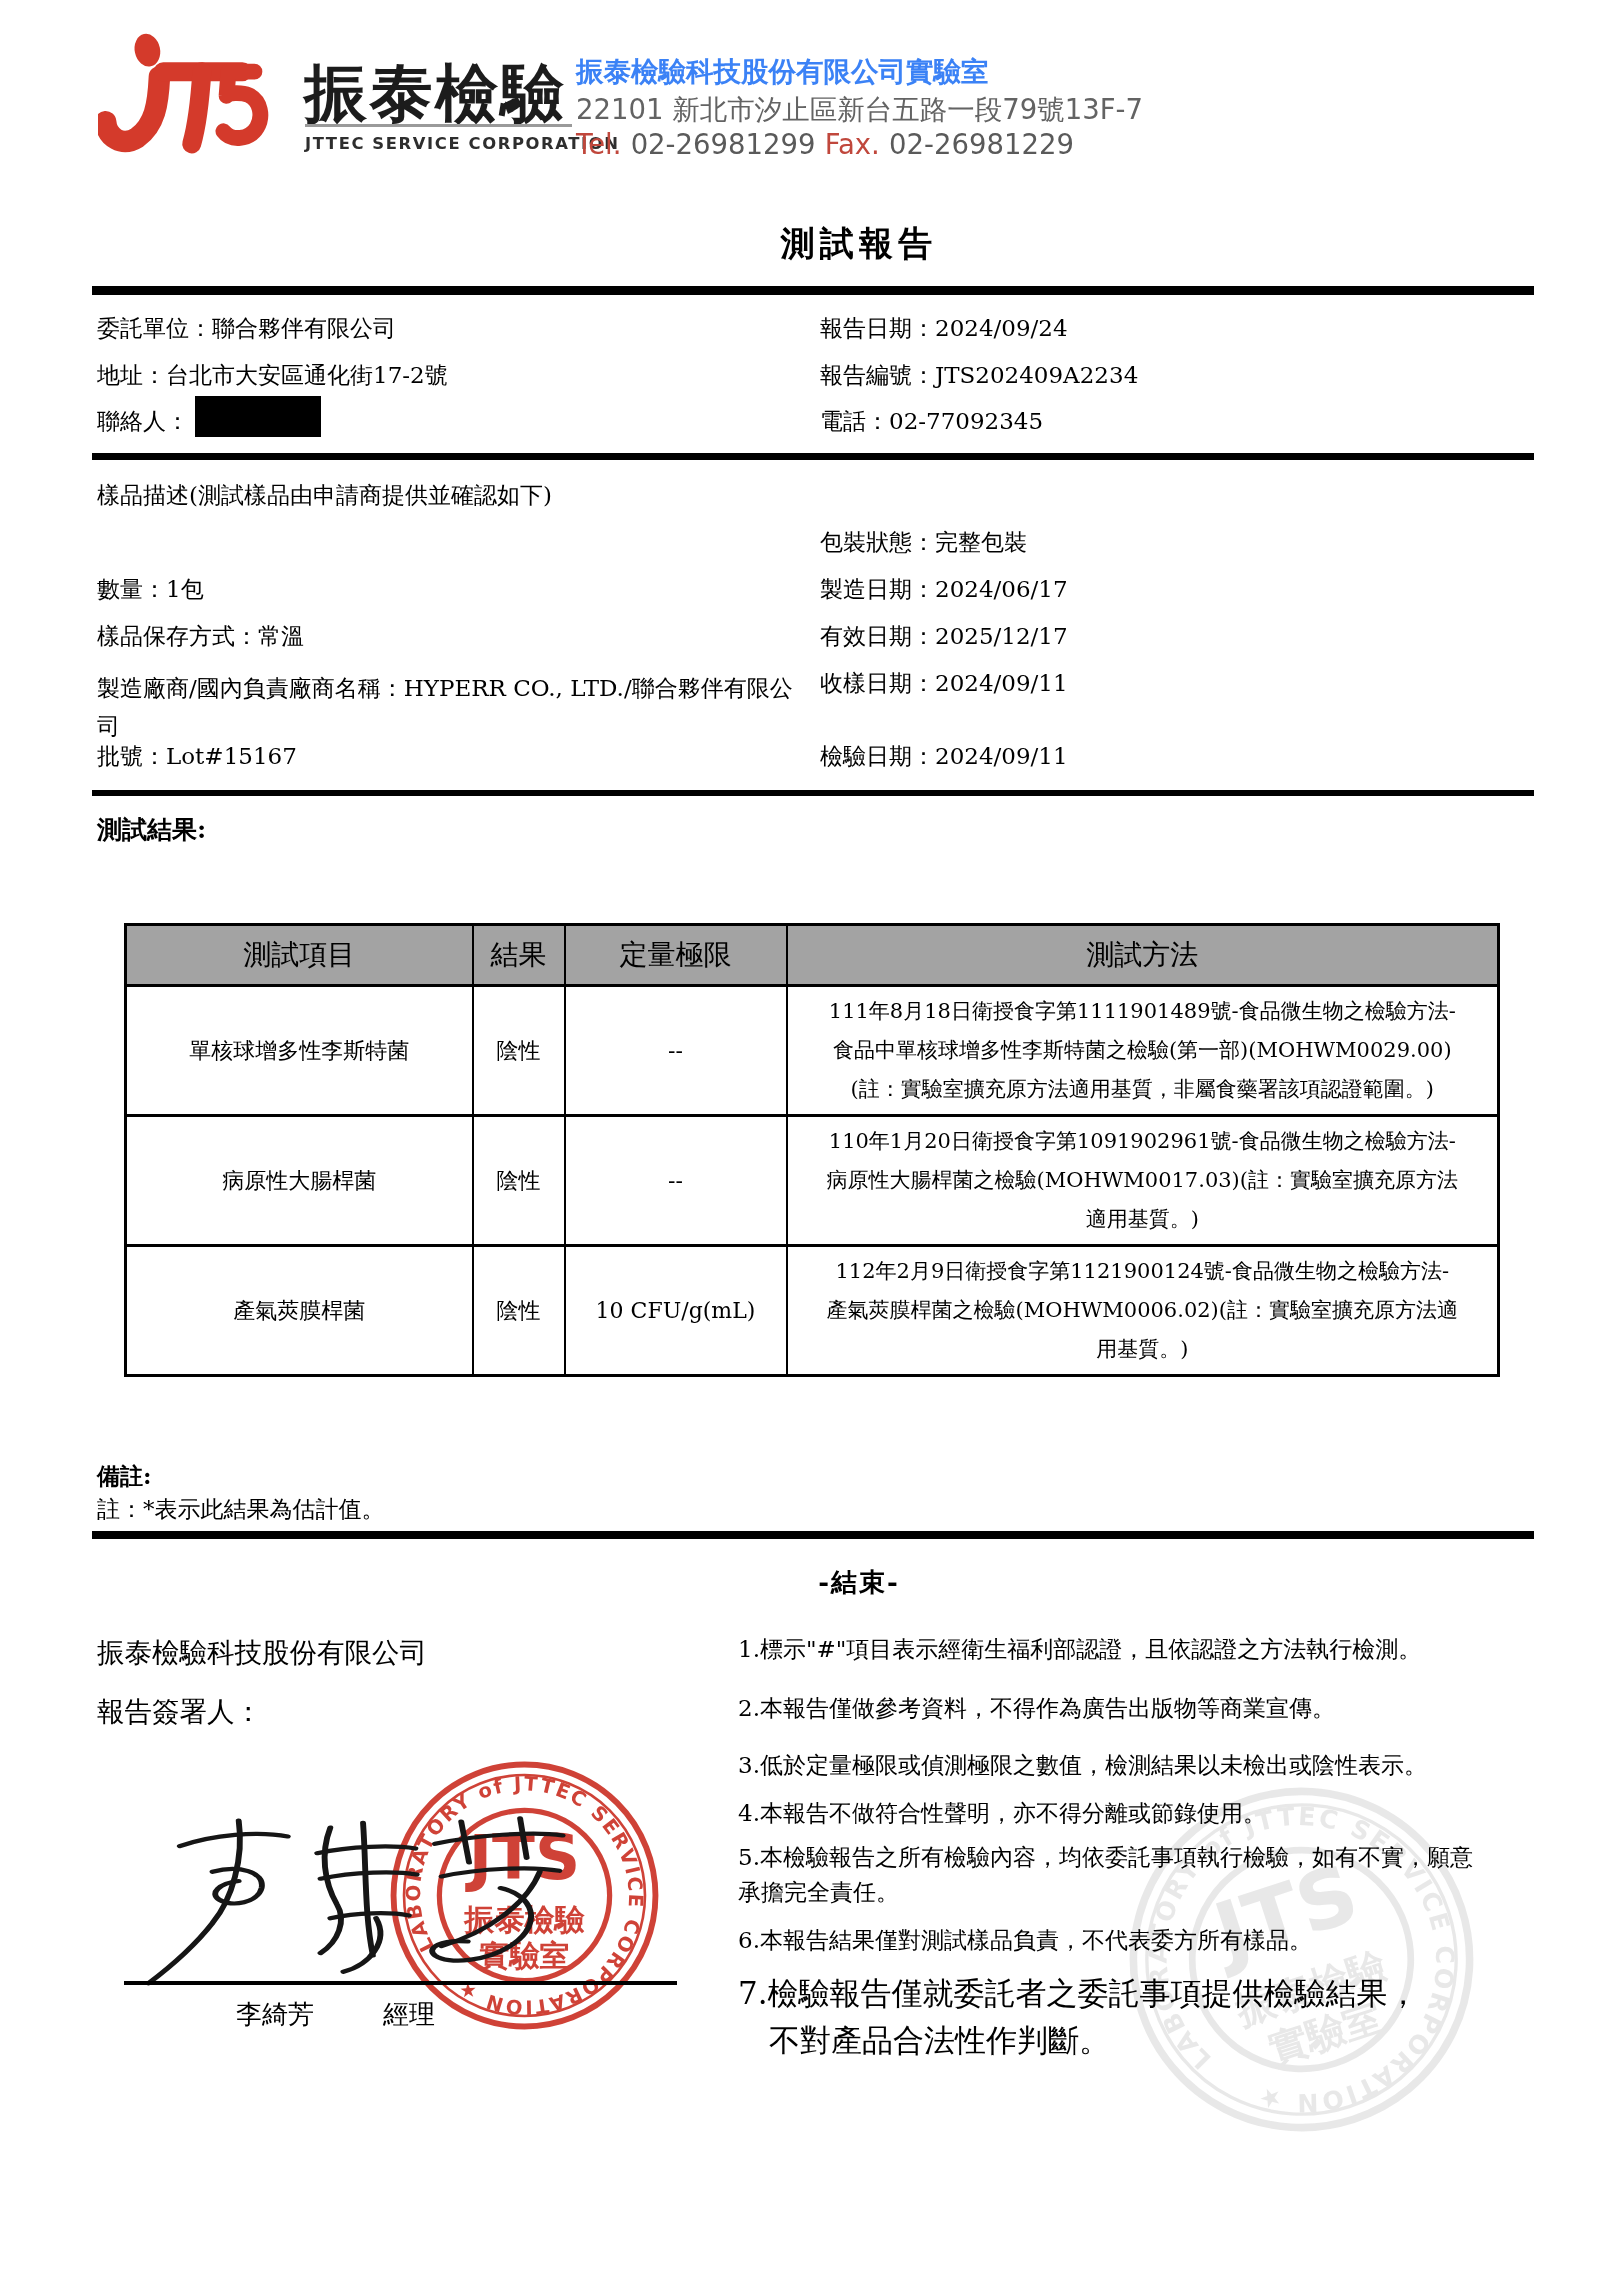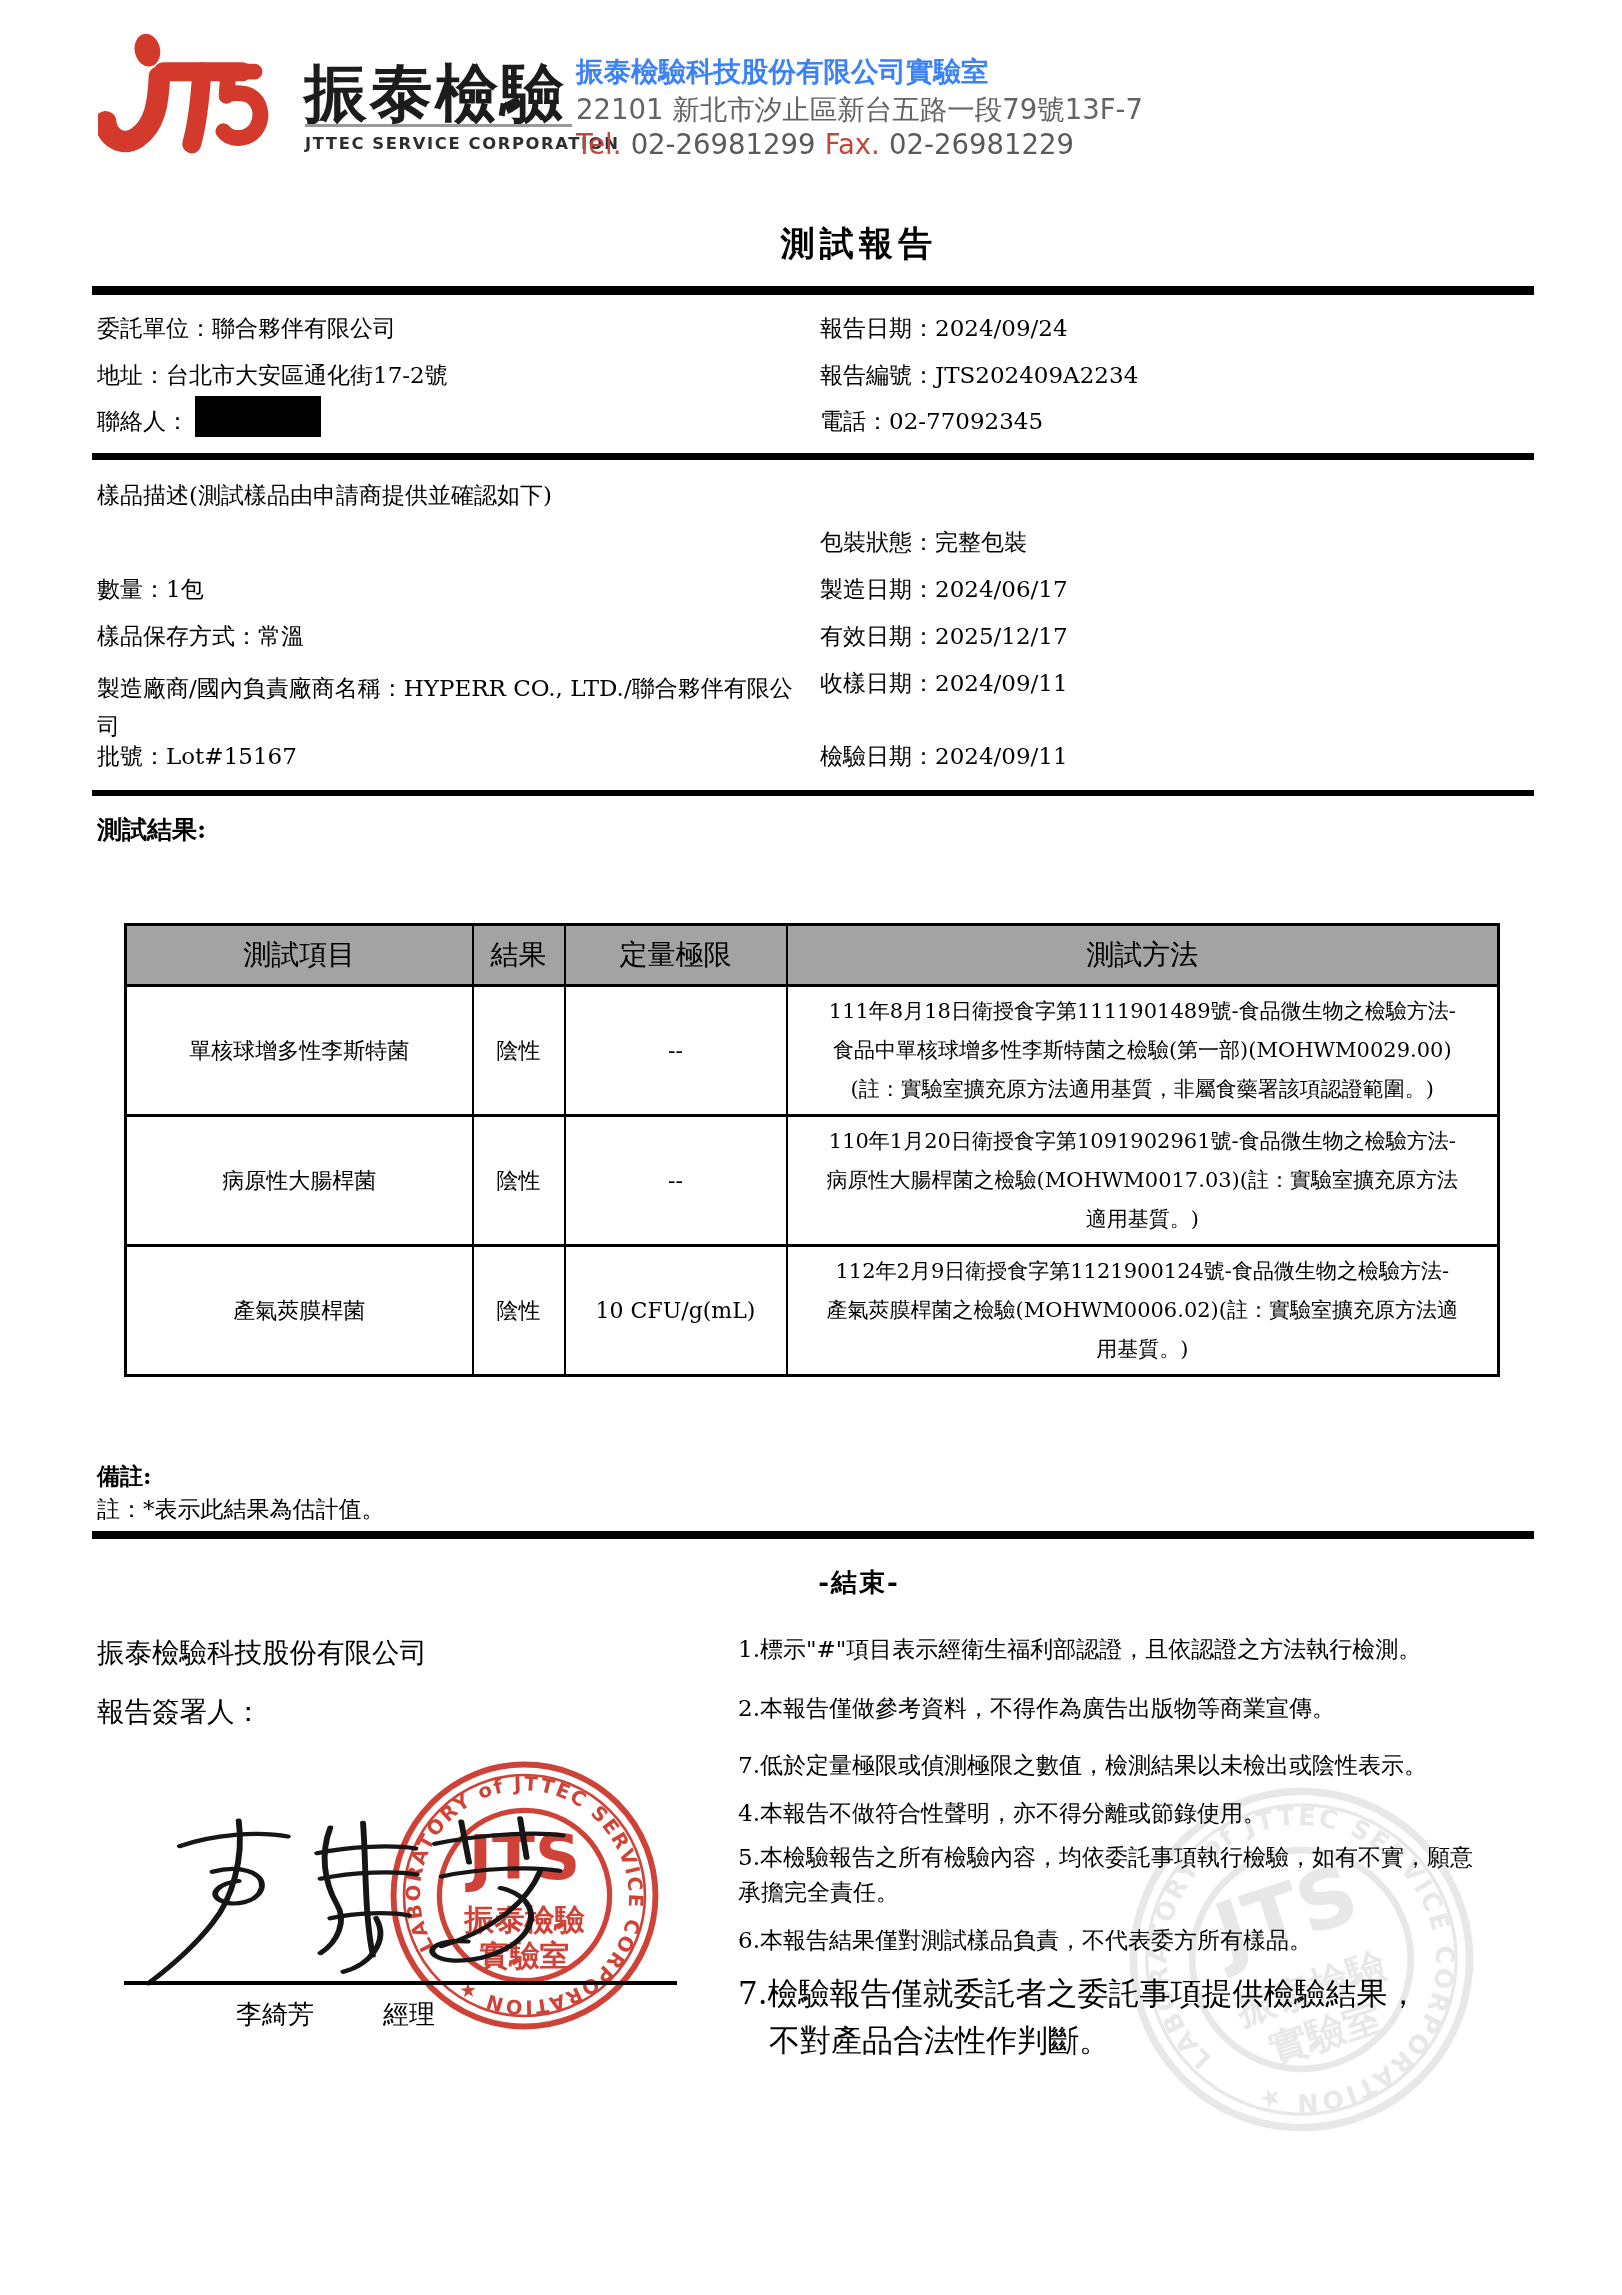--- a/index.html
+++ b/index.html
@@ -195,21 +195,21 @@
     <path d="M 620 150 C 600 220 540 280 470 310"></path>
     <path d="M 560 185 C 610 200 625 260 580 305 C 540 344 480 350 460 330 C 445 314 470 295 510 300"></path>
   </svg>
 
   <div class="hr" style="left:124px; top:1981px; width:553px; height:3.9px;"></div>
   <div class="abs" style="left:236px; top:1997px; font-size:26px;">李綺芳</div>
   <div class="abs" style="left:383px; top:1997px; font-size:26px;">經理</div>
 
   <div class="notes-item" style="top:1632px;">1.標示"#"項目表示經衛生福利部認證，且依認證之方法執行檢測。</div>
   <div class="notes-item" style="top:1691px;">2.本報告僅做參考資料，不得作為廣告出版物等商業宣傳。</div>
-  <div class="notes-item" style="top:1748px;">7.低於定量極限或偵測極限之數值，檢測結果以未檢出或陰性表示。</div>
+  <div class="notes-item" style="top:1748px;">3.低於定量極限或偵測極限之數值，檢測結果以未檢出或陰性表示。</div>
   <div class="notes-item" style="top:1796px;">4.本報告不做符合性聲明，亦不得分離或節錄使用。</div>
   <div class="notes-item" style="top:1840px;">5.本檢驗報告之所有檢驗內容，均依委託事項執行檢驗，如有不實，願意
 承擔完全責任。</div>
   <div class="notes-item" style="top:1923px;">6.本報告結果僅對測試樣品負責，不代表委方所有樣品。</div>
   <div class="notes-item note-big" style="top:1970px;">7.檢驗報告僅就委託者之委託事項提供檢驗結果，
 　不對產品合法性作判斷。</div>
 
   <div class="abs footer-page" style="top:2249px;">第 1頁，共 2頁</div>
 
 </div>

